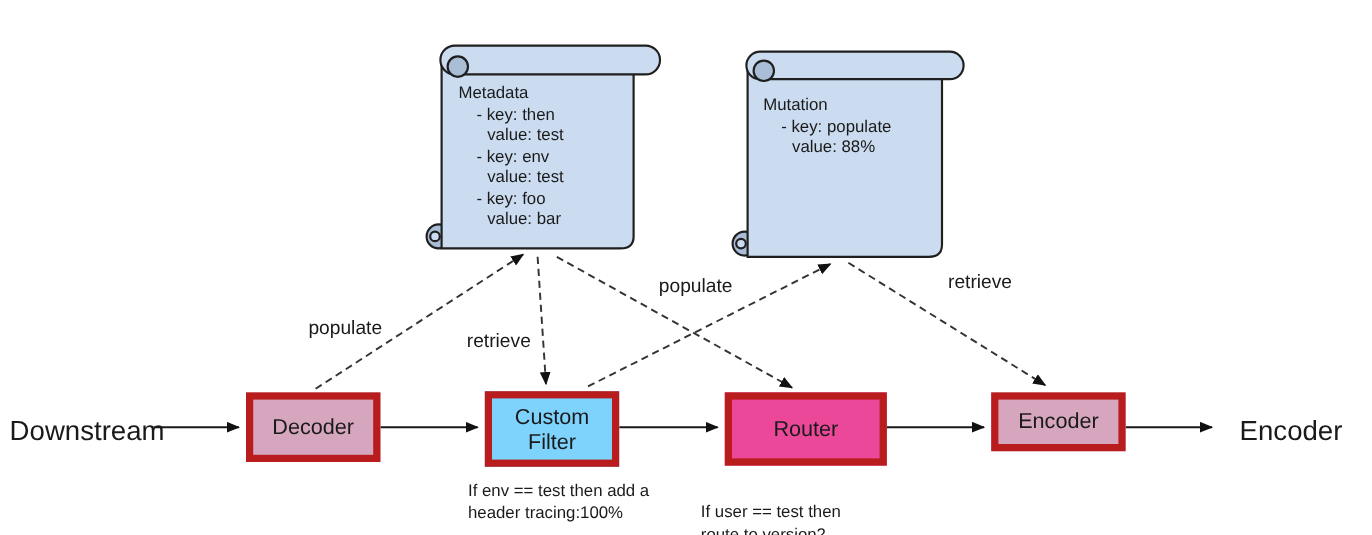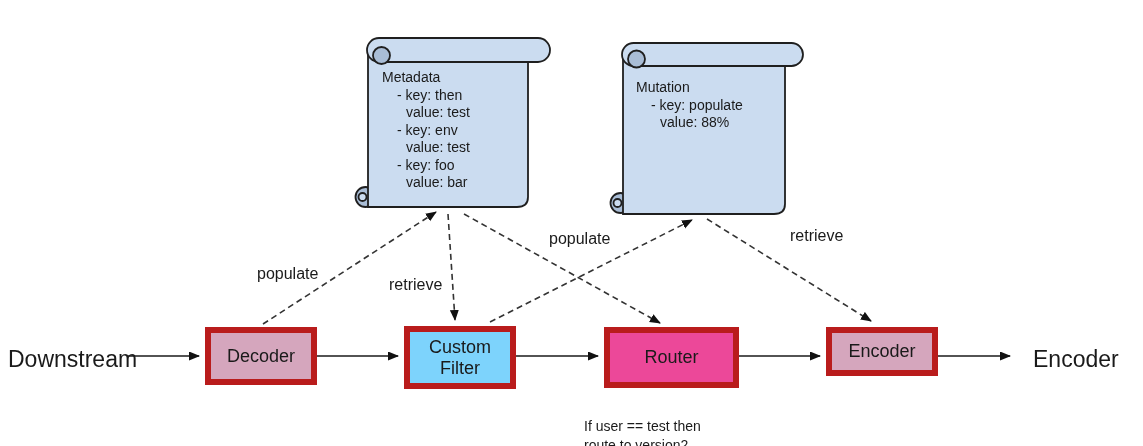--- a/index.html
+++ b/index.html
@@ -95,20 +95,22 @@
 
   <div class="flow-label" style="left:8px;top:346px;">Downstream</div>
   <div class="flow-label" style="left:1033px;top:346px;">Encoder</div>
 
   <div class="node" style="left: 205px; top: 327px; width: 112px; height: 58px; background: rgb(213, 166, 189);">Decoder</div>
   <div class="node" style="left: 404px; top: 326px; width: 112px; height: 63px; background: #7dd3fc;">Custom
 Filter</div>
   <div class="node" style="left: 604px; top: 327px; width: 135px; height: 61px; background: #ec4899;">Router</div>
   <div class="node" style="left: 826px; top: 327px; width: 112px; height: 49px; background: rgb(213, 166, 189);">Encoder</div>
 
+  <div class="caption" style="left:390px;top:399px;">If env == test then add a
+header tracing:100%</div>
   <div class="caption" style="left:584px;top:417px;">If user == test then
 route to version2</div>
 
   <div class="edge-label" style="left:257px;top:265px;">populate</div>
   <div class="edge-label" style="left:389px;top:276px;">retrieve</div>
   <div class="edge-label" style="left:549px;top:230px;">populate</div>
   <div class="edge-label" style="left:790px;top:227px;">retrieve</div>
 
   <div class="scroll-text" style="left:382px;top:69px;">
     <div class="t">Metadata</div>

